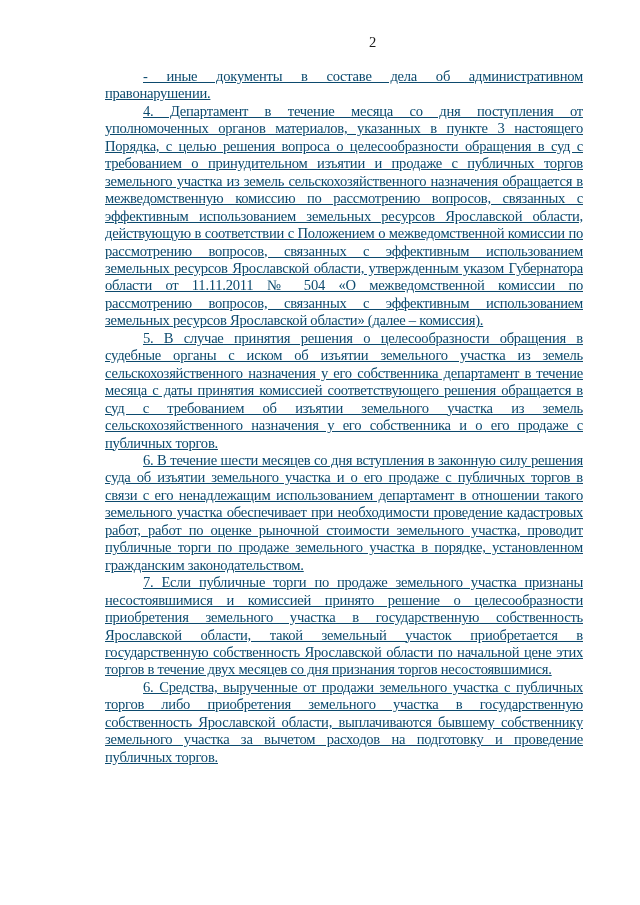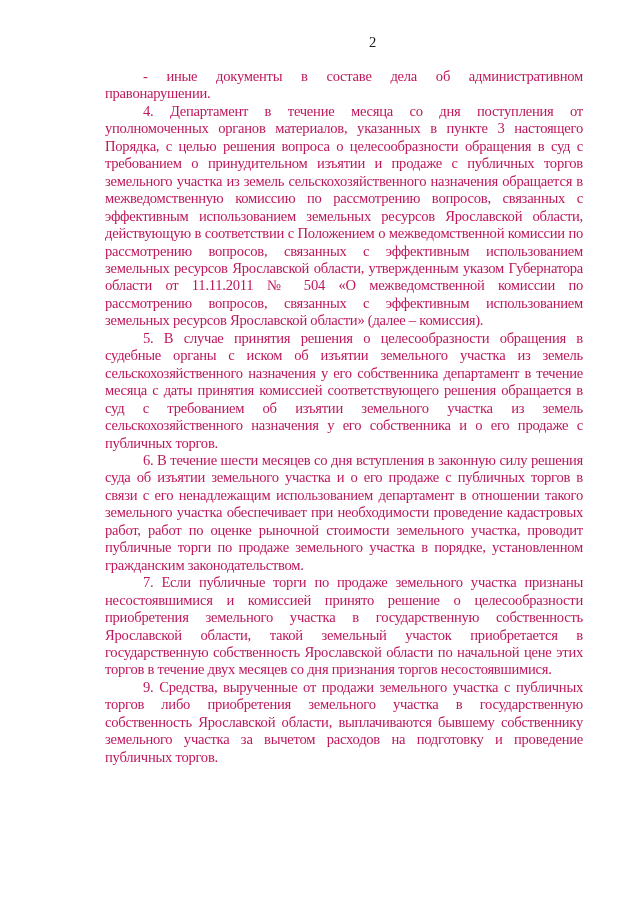--- a/index.html
+++ b/index.html
@@ -26,36 +26,37 @@
   }
   .content {
     position: absolute;
     top: 68px;
     left: 105px;
     width: 478px;
     font-size: 14.6px;
     line-height: 17.45px;
     letter-spacing: -0.25px;
     text-align: justify;
-    color: #be185d;
+    color: #0c4a6e;
+    text-decoration: underline;
   }
   .content p.paragraph {
     margin: 0;
     padding: 0;
     text-indent: 38px;
     text-align: justify;
     text-justify: inter-word;
   }
 </style>
 </head>
 <body>
 
 <div class="page">
   <div class="page-number">2</div>
   <div class="content">
       <p class="paragraph">- иные документы в составе дела об административном правонарушении.</p>
       <p class="paragraph">4. Департамент в течение месяца со дня поступления от уполномоченных органов материалов, указанных в пункте 3 настоящего Порядка, с целью решения вопроса о целесообразности обращения в суд с требованием о принудительном изъятии и продаже с публичных торгов земельного участка из земель сельскохозяйственного назначения обращается в межведомственную комиссию по рассмотрению вопросов, связанных с эффективным использованием земельных ресурсов Ярославской области, действующую в соответствии с Положением о межведомственной комиссии по рассмотрению вопросов, связанных с эффективным использованием земельных ресурсов Ярославской области, утвержденным указом Губернатора области от 11.11.2011 № 504 «О межведомственной комиссии по рассмотрению вопросов, связанных с эффективным использованием земельных ресурсов Ярославской области» (далее – комиссия).</p>
       <p class="paragraph">5. В случае принятия решения о целесообразности обращения в судебные органы с иском об изъятии земельного участка из земель сельскохозяйственного назначения у его собственника департамент в течение месяца с даты принятия комиссией соответствующего решения обращается в суд с требованием об изъятии земельного участка из земель сельскохозяйственного назначения у его собственника и о его продаже с публичных торгов.</p>
       <p class="paragraph">6. В течение шести месяцев со дня вступления в законную силу решения суда об изъятии земельного участка и о его продаже с публичных торгов в связи с его ненадлежащим использованием департамент в отношении такого земельного участка обеспечивает при необходимости проведение кадастровых работ, работ по оценке рыночной стоимости земельного участка, проводит публичные торги по продаже земельного участка в порядке, установленном гражданским законодательством.</p>
       <p class="paragraph">7. Если публичные торги по продаже земельного участка признаны несостоявшимися и комиссией принято решение о целесообразности приобретения земельного участка в государственную собственность Ярославской области, такой земельный участок приобретается в государственную собственность Ярославской области по начальной цене этих торгов в течение двух месяцев со дня признания торгов несостоявшимися.</p>
-      <p class="paragraph">9. Средства, вырученные от продажи земельного участка с публичных торгов либо приобретения земельного участка в государственную собственность Ярославской области, выплачиваются бывшему собственнику земельного участка за вычетом расходов на подготовку и проведение публичных торгов.</p>
+      <p class="paragraph">6. Средства, вырученные от продажи земельного участка с публичных торгов либо приобретения земельного участка в государственную собственность Ярославской области, выплачиваются бывшему собственнику земельного участка за вычетом расходов на подготовку и проведение публичных торгов.</p>
     </div>
 </div>
 
 </body></html>

